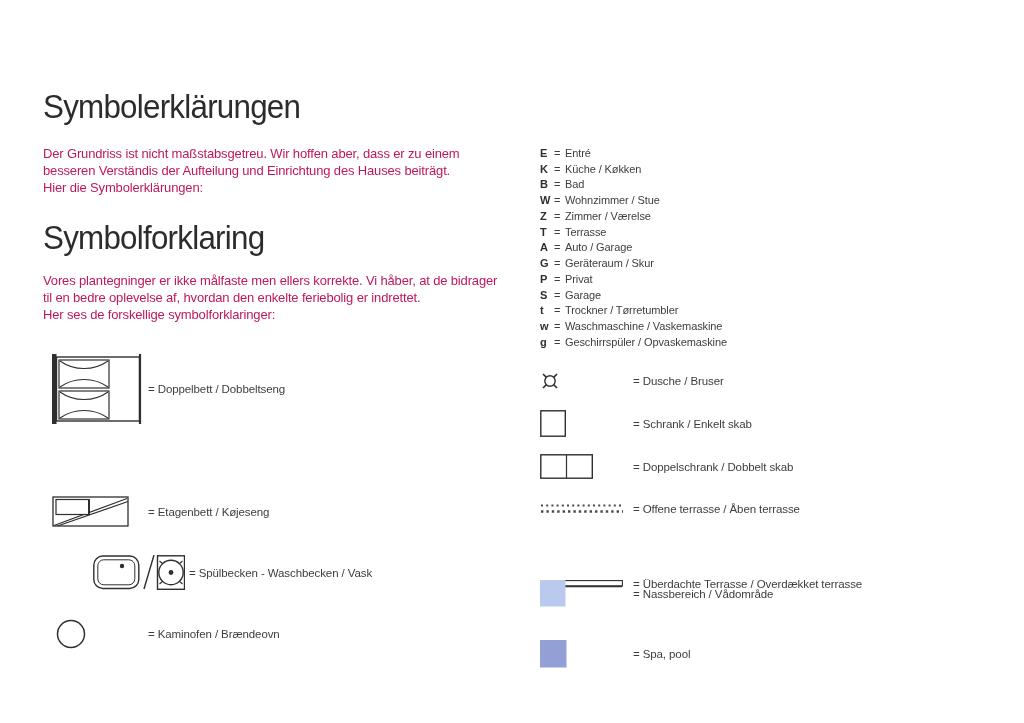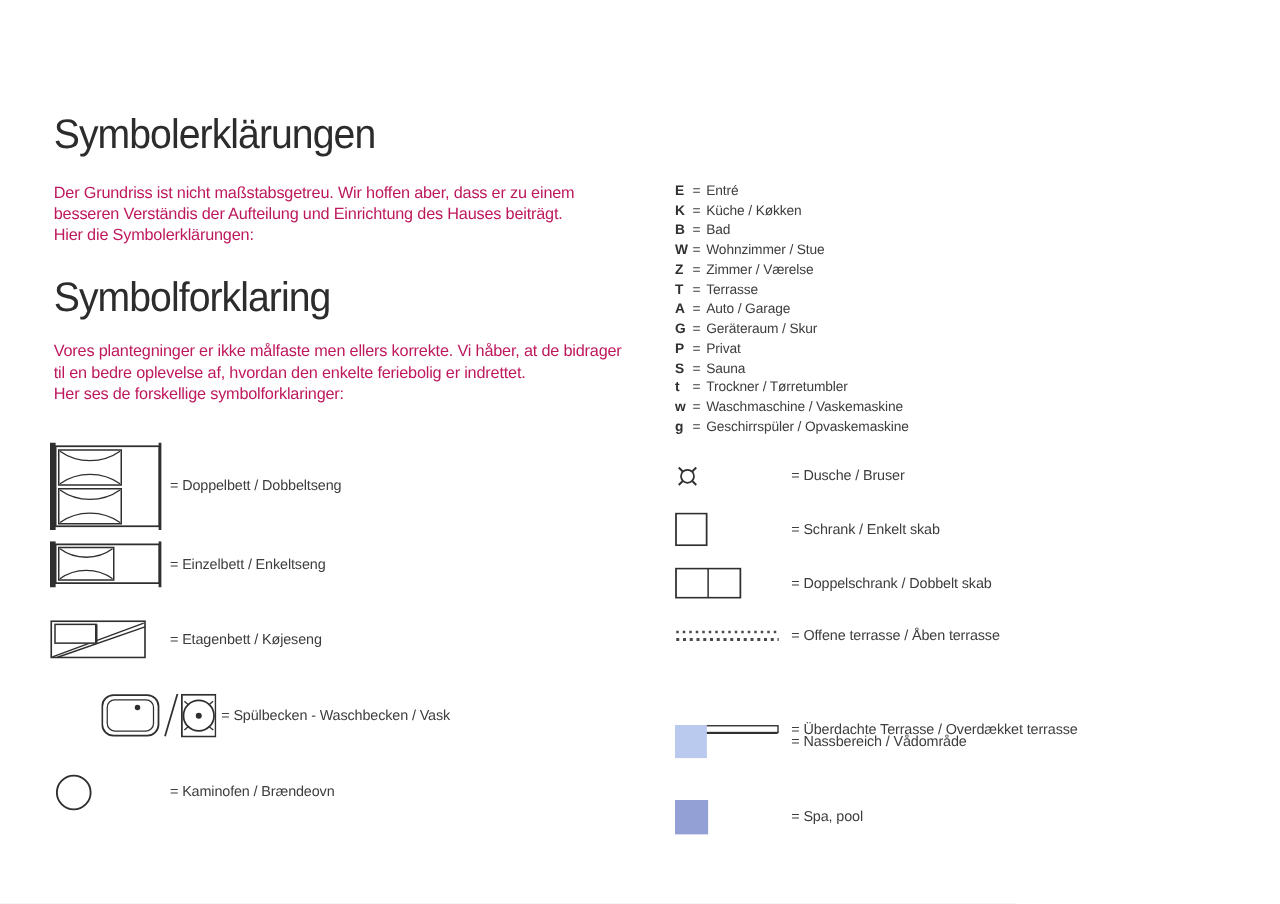--- a/index.html
+++ b/index.html
@@ -14,21 +14,21 @@
   }
   .intro{
     position:absolute;left:43px;margin:0;font-size:13px;line-height:17px;
     color:#be185d;letter-spacing:-0.15px;white-space:pre-line;
   }
   .codes{position:absolute;left:540px;top:145px;}
   .code-row{display:flex;align-items:center;height:15.75px;font-size:11px;color:#3d3d3d;letter-spacing:-0.1px;}
   .code-key{width:14px;font-weight:700;color:#2f2f2f;}
   .code-eq{width:11px;}
   .legend-row{position:absolute;display:flex;align-items:center;}
-  .legend-row.left{left:40px;}
+  .legend-row.left{left:52px;}
   .legend-row.right{left:540px;}
   .legend-row.left .slot{flex:0 0 96px;display:flex;align-items:center;}
   .legend-row.right .slot{flex:0 0 93px;display:flex;align-items:center;}
   .legend-label{font-size:11.5px;color:#3d3d3d;letter-spacing:-0.1px;white-space:nowrap;}
   svg{display:block;}
 </style>
 </head>
 <body>
 
 <div id="page">
@@ -84,21 +84,21 @@
         <span class="code-label">Geräteraum / Skur</span>
       </div>
     <div class="code-row">
         <span class="code-key">P</span>
         <span class="code-eq">=</span>
         <span class="code-label">Privat</span>
       </div>
     <div class="code-row">
         <span class="code-key">S</span>
         <span class="code-eq">=</span>
-        <span class="code-label">Sauna</span>
+        <span class="code-label">Garage</span>
       </div>
     <div class="code-row">
         <span class="code-key">t</span>
         <span class="code-eq">=</span>
         <span class="code-label">Trockner / Tørretumbler</span>
       </div>
     <div class="code-row">
         <span class="code-key">w</span>
         <span class="code-eq">=</span>
         <span class="code-label">Waschmaschine / Vaskemaskine</span>
@@ -120,33 +120,20 @@
         <path d="M8 7 C22 17 42 17 56 7" fill="none" stroke="#2f2f2f" stroke-width="1.1"></path>
         <path d="M8 33 C22 23 42 23 56 33" fill="none" stroke="#2f2f2f" stroke-width="1.1"></path>
         <rect x="7" y="37" width="50" height="28" fill="#fff" stroke="#2f2f2f" stroke-width="1.2"></rect>
         <path d="M8 38 C22 48 42 48 56 38" fill="none" stroke="#2f2f2f" stroke-width="1.1"></path>
         <path d="M8 64 C22 54 42 54 56 64" fill="none" stroke="#2f2f2f" stroke-width="1.1"></path>
       </svg>
     </div>
     <div class="legend-label">= Doppelbett / Dobbeltseng</div>
   </div>
 
-  <div class="legend-row left" style="top:433px;height:37px;">
-    <div class="slot">
-      <svg width="92" height="37" viewBox="0 0 92 37">
-        <rect x="4.5" y="2.5" width="83" height="31" fill="none" stroke="#2f2f2f" stroke-width="1.4"></rect>
-        <rect x="0" y="0" width="4.5" height="37" fill="#2f2f2f"></rect>
-        <line x1="88" y1="0" x2="88" y2="37" stroke="#2f2f2f" stroke-width="2.2"></line>
-        <rect x="7" y="5" width="44" height="26" fill="#fff" stroke="#2f2f2f" stroke-width="1.2"></rect>
-        <path d="M8 6 C20 15 38 15 50 6" fill="none" stroke="#2f2f2f" stroke-width="1.1"></path>
-        <path d="M8 30 C20 21 38 21 50 30" fill="none" stroke="#2f2f2f" stroke-width="1.1"></path>
-      </svg>
-    </div>
-    <div class="legend-label">= Einzelbett / Enkeltseng</div>
-  </div>
 
   <div class="legend-row left" style="top:496px;height:31px;">
     <div class="slot">
       <svg width="77" height="31" viewBox="0 0 77 31">
         <rect x="1" y="1" width="75" height="29" fill="none" stroke="#2f2f2f" stroke-width="1.3"></rect>
         <line x1="2" y1="29.5" x2="75" y2="2.5" stroke="#2f2f2f" stroke-width="1.2"></line>
         <line x1="5.5" y1="30" x2="76" y2="5.5" stroke="#2f2f2f" stroke-width="1.2"></line>
         <rect x="4" y="3.5" width="33" height="15" fill="#fff" stroke="#2f2f2f" stroke-width="1.2"></rect>
         <line x1="37" y1="3.5" x2="37" y2="18.5" stroke="#2f2f2f" stroke-width="2"></line>
       </svg>

